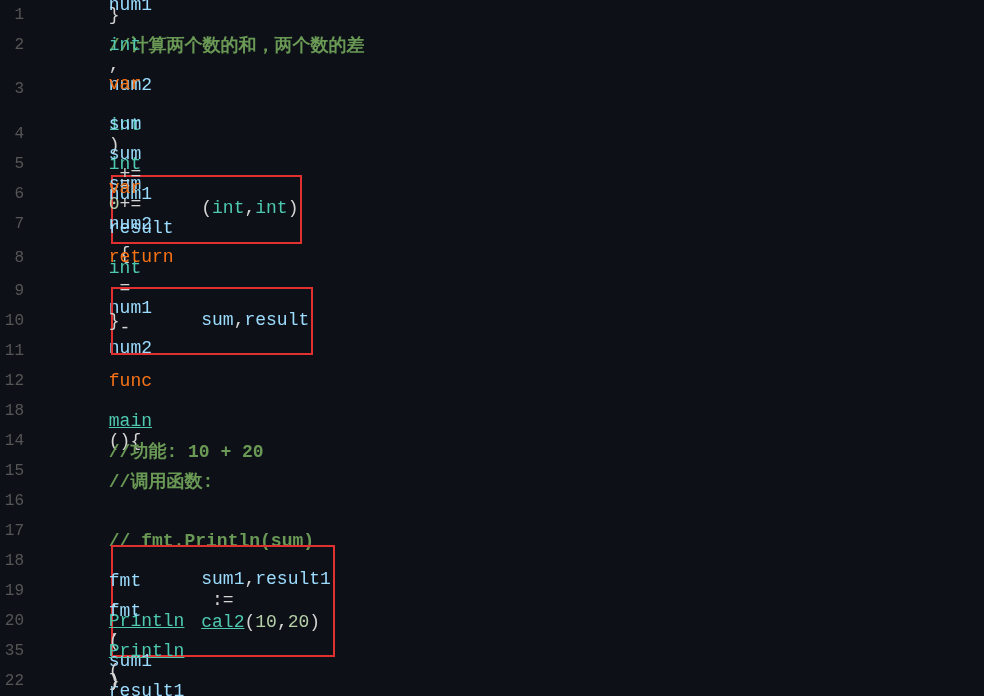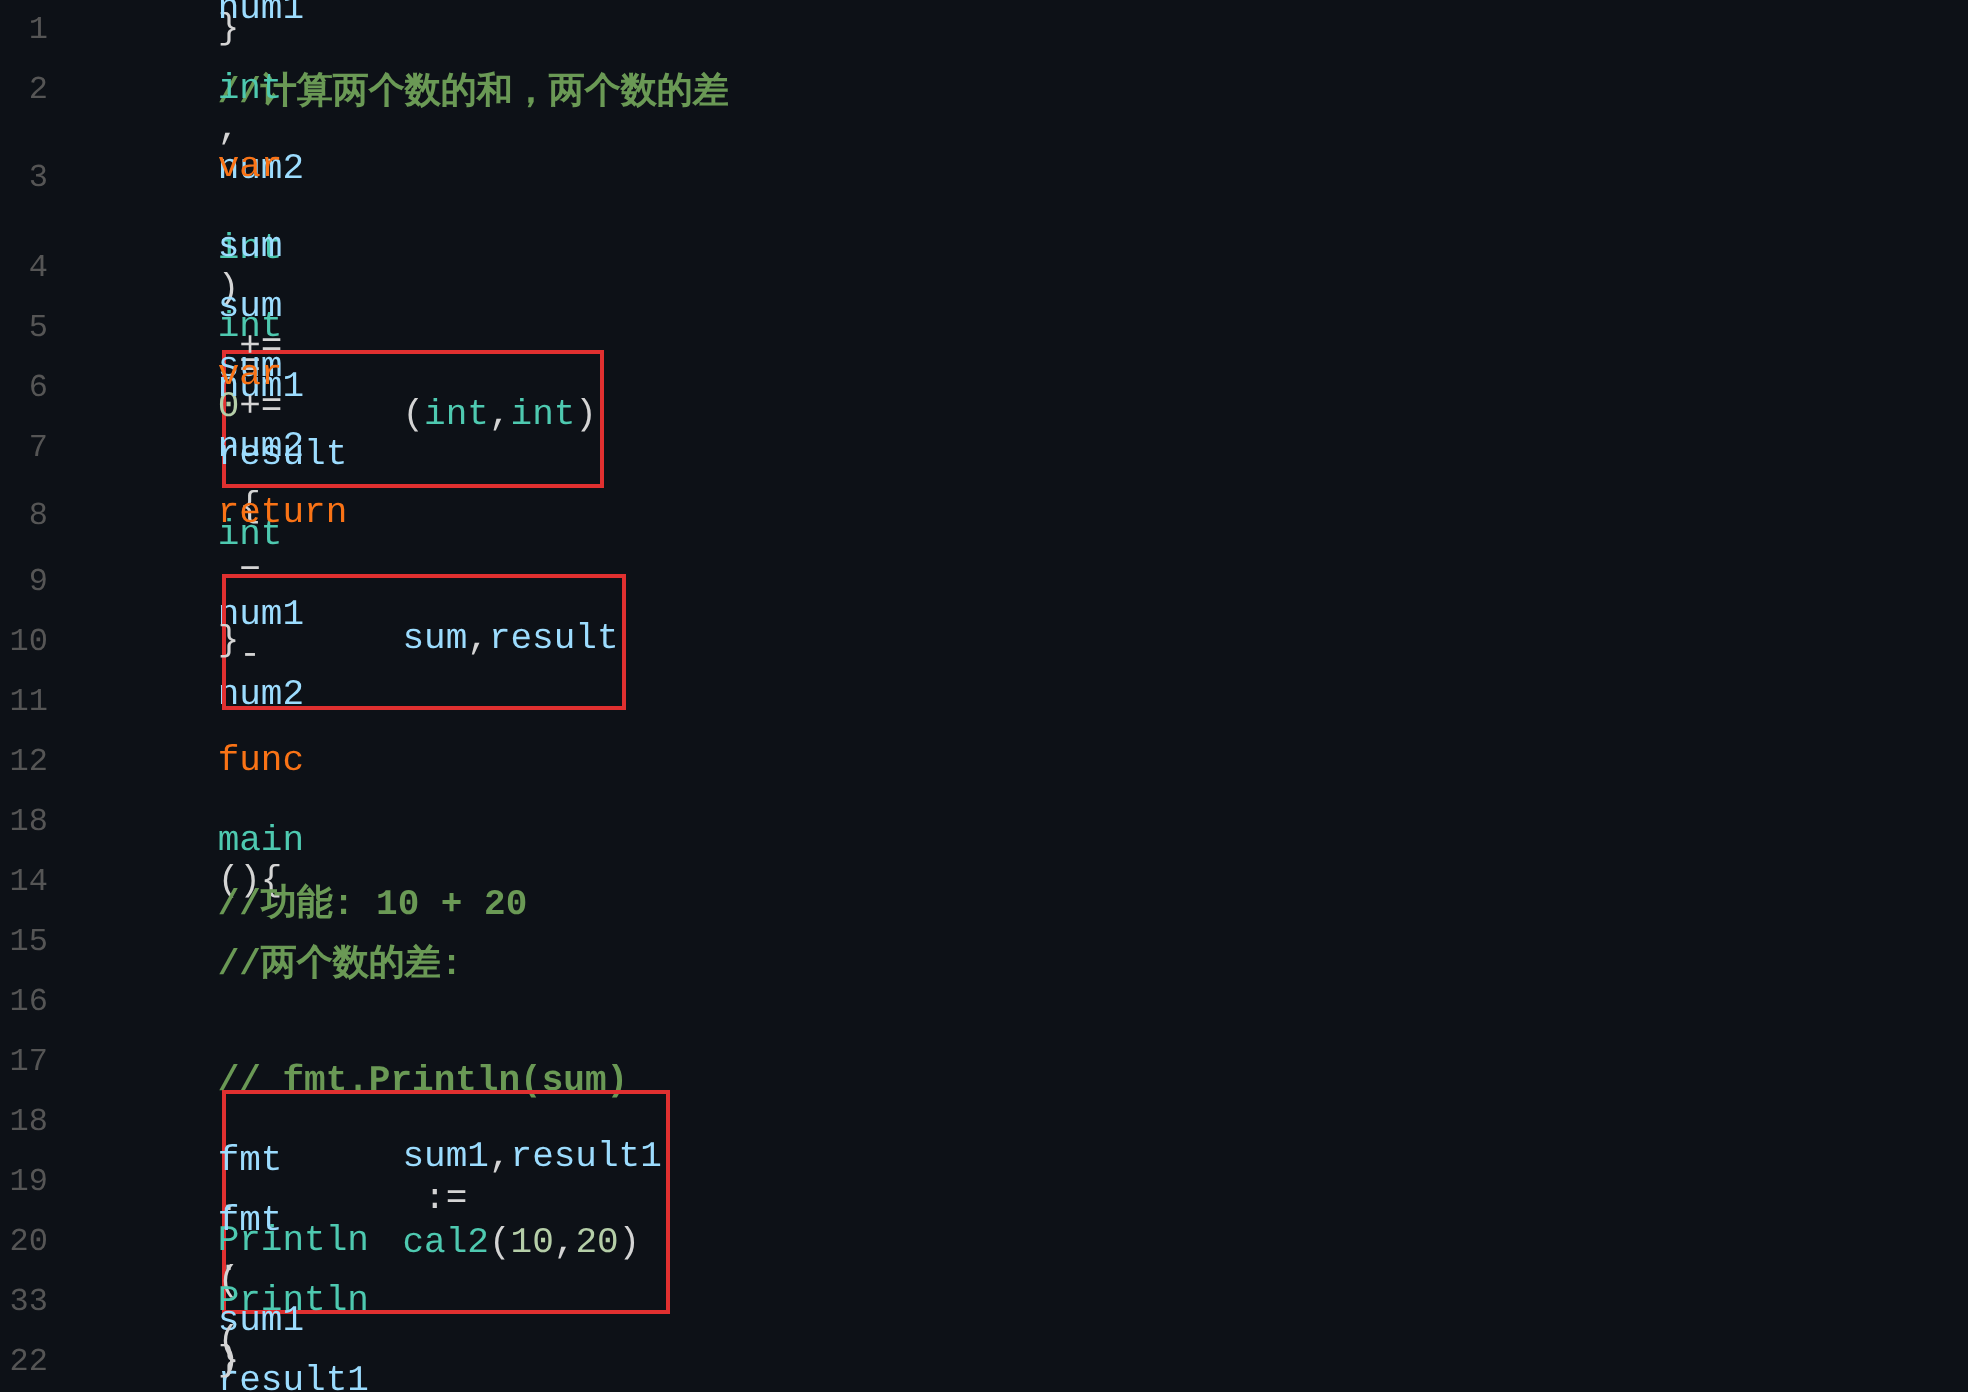--- a/index.html
+++ b/index.html
@@ -36,21 +36,21 @@
       flex-shrink: 0;
       user-select: none;
       font-size: 16px;
     }
     .line-content {
       flex: 1;
       padding-left: 4px;
     }
     
     .kw { color: #f97316; } 
-    .fn { color: #4ec9b0; } 
+    .fn { color: #4ec9b0; text-decoration: underline; } 
     .type { color: #4ec9b0; } 
     .num { color: #b5cea8; } 
     .cm { color: #6a9955; font-weight: bold; } 
     .id { color: #9cdcfe; } 
     .plain { color: #d4d4d4; }
 
     
     .highlight-box {
       display: inline-block;
       border: 2px solid #e03030;
@@ -201,21 +201,21 @@
     <span class="line-content">
       <span class="plain">    </span>
       <span class="cm">//功能: 10 + 20</span>
     </span>
   </div>
 
   <div class="code-line">
     <span class="line-num">15</span>
     <span class="line-content">
       <span class="plain">    </span>
-      <span class="cm">//两个数的差:</span>
+      <span class="cm">//调用函数:</span>
     </span>
   </div>
 
   <div class="code-line">
     <span class="line-num">16</span>
     <span class="line-content">
       <span class="plain">    </span>
     </span>
   </div>
 
@@ -251,21 +251,21 @@
       <span class="id">fmt</span>
       <span class="plain">.</span>
       <span class="fn">Println</span>
       <span class="plain">(</span>
       <span class="id">sum1</span>
       <span class="plain">)</span>
     </span>
   </div>
 
   <div class="code-line">
-    <span class="line-num">33</span>
+    <span class="line-num">35</span>
     <span class="line-content">
       <span class="plain">    </span>
       <span class="id">fmt</span>
       <span class="plain">.</span>
       <span class="fn">Println</span>
       <span class="plain">(</span>
       <span class="id">result1</span>
       
     </span>
   </div>

